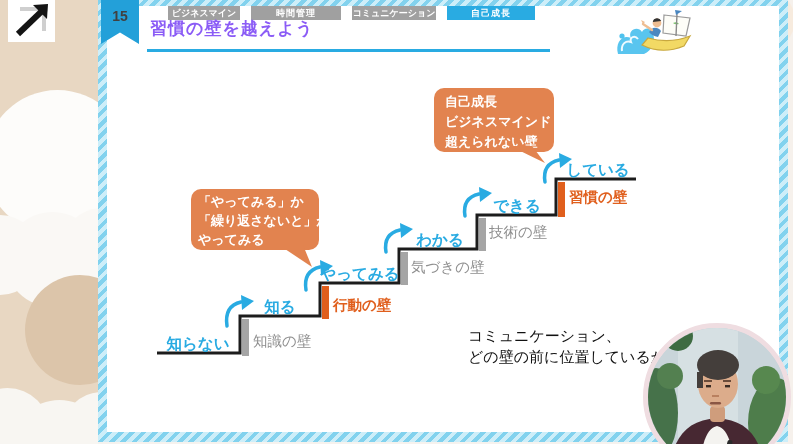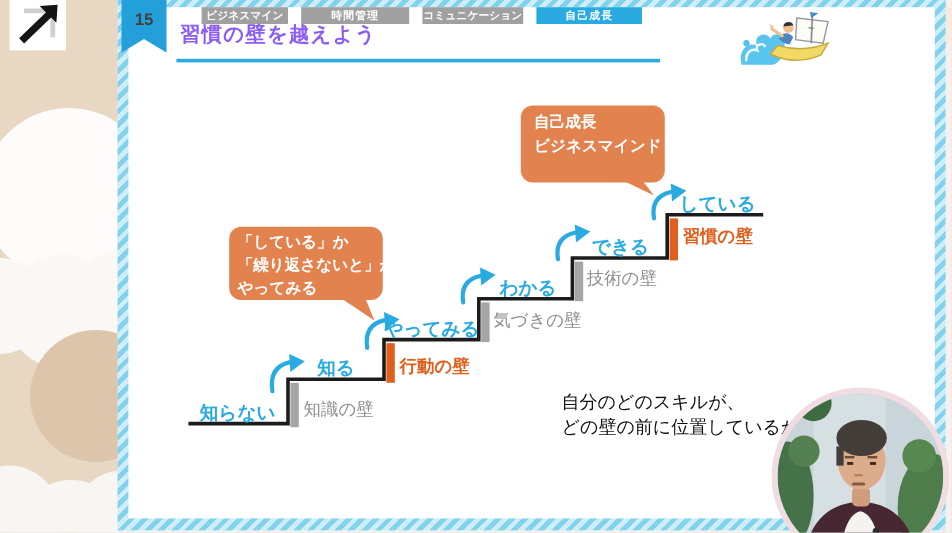--- a/index.html
+++ b/index.html
@@ -166,38 +166,39 @@
     <text class="step-label" x="598" y="175">している</text>
 
     <text class="wall-label" x="253" y="346">知識の壁</text>
     <text class="wall-label em" x="333" y="310">行動の壁</text>
     <text class="wall-label" x="411" y="272">気づきの壁</text>
     <text class="wall-label" x="489" y="237">技術の壁</text>
     <text class="wall-label em" x="569" y="202">習慣の壁</text>
   </svg>
 
   <div class="bubble bubble-action">
-    <div class="bl">「している」か</div>
+    <div class="bl">「やってみる」か</div>
     <div class="bl">「繰り返さないと」か</div>
     <div class="bl">やってみる</div>
   </div>
   <svg class="tail" style="left:276px;top:245px;" width="38" height="24">
     <polygon points="3,0 27,0 36,22"></polygon>
   </svg>
 
   <div class="bubble bubble-habit">
     <div class="bl">自己成長</div>
     <div class="bl">ビジネスマインド</div>
+    <div class="bl">超えられない壁</div>
   </div>
   <svg class="tail" style="left:508px;top:146px;" width="42" height="20">
     <polygon points="2,0 24,0 37,17"></polygon>
   </svg>
 
   <div class="note">
-    <div>自分のどのスキルが、</div>
+    <div>コミュニケーション、</div>
     <div>どの壁の前に位置しているか</div>
   </div>
 
   <div class="presenter">
     <svg width="138" height="138" viewBox="0 0 138 138">
       <rect x="0" y="0" width="138" height="138" fill="#c9d5da"></rect>
       <rect x="30" y="0" width="60" height="138" fill="#d6e0e3"></rect>
       <ellipse cx="128" cy="95" rx="28" ry="45" fill="#4e7d4b"></ellipse>
       <circle cx="118" cy="52" r="14" fill="#57884f"></circle>
       <line x1="18" y1="132" x2="24" y2="70" stroke="#8f7f6d" stroke-width="4"></line>

